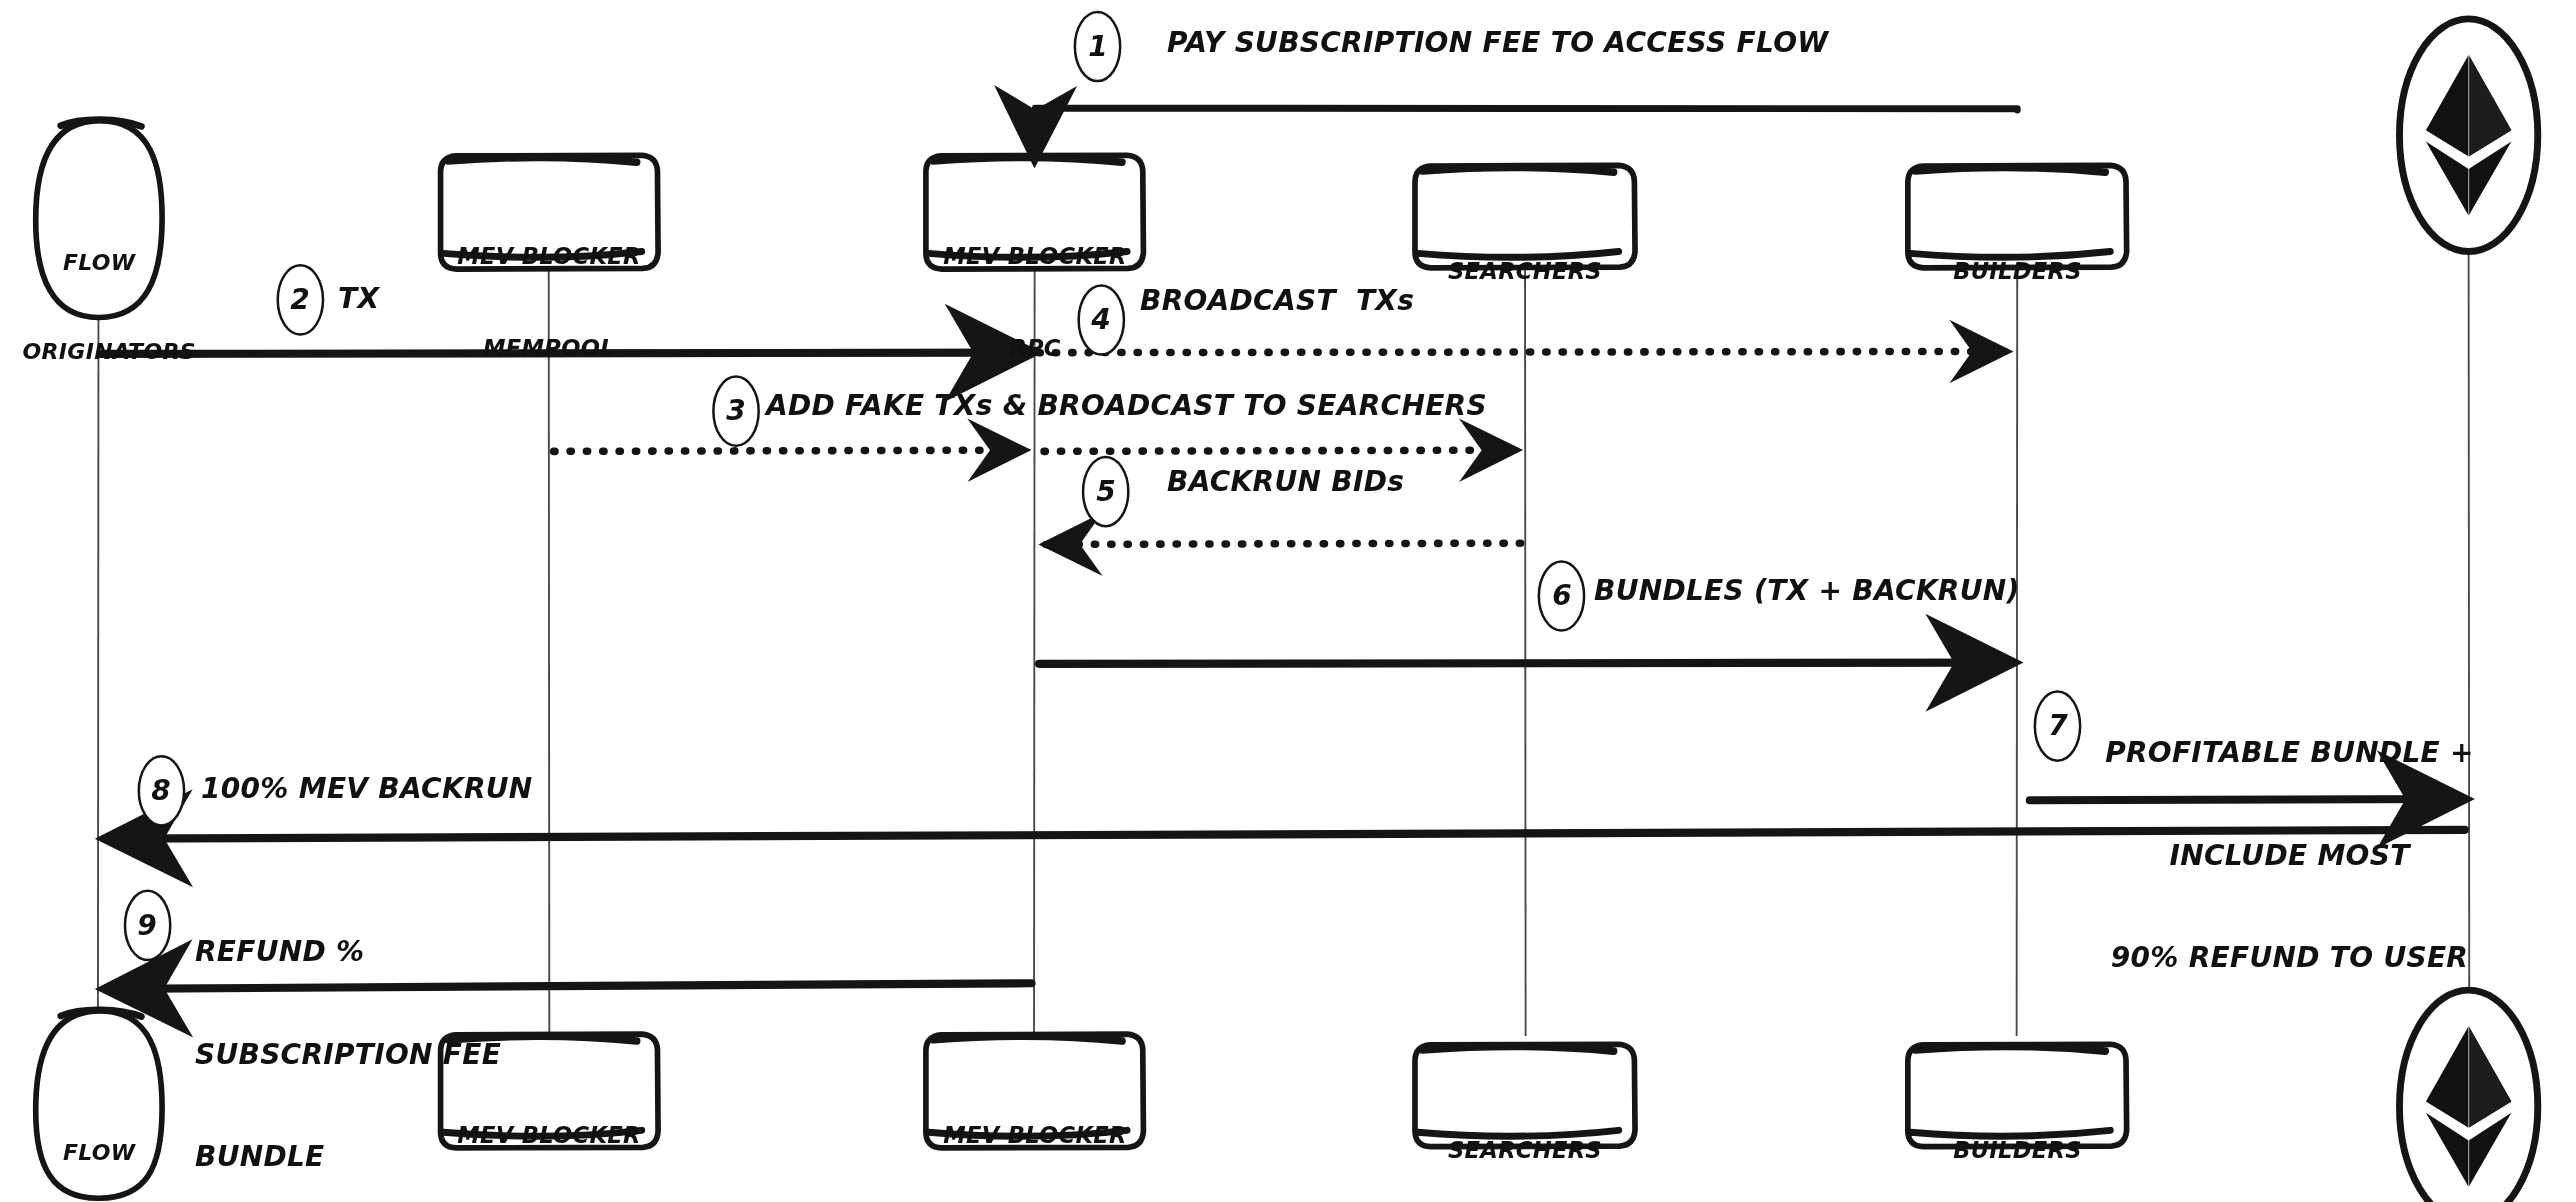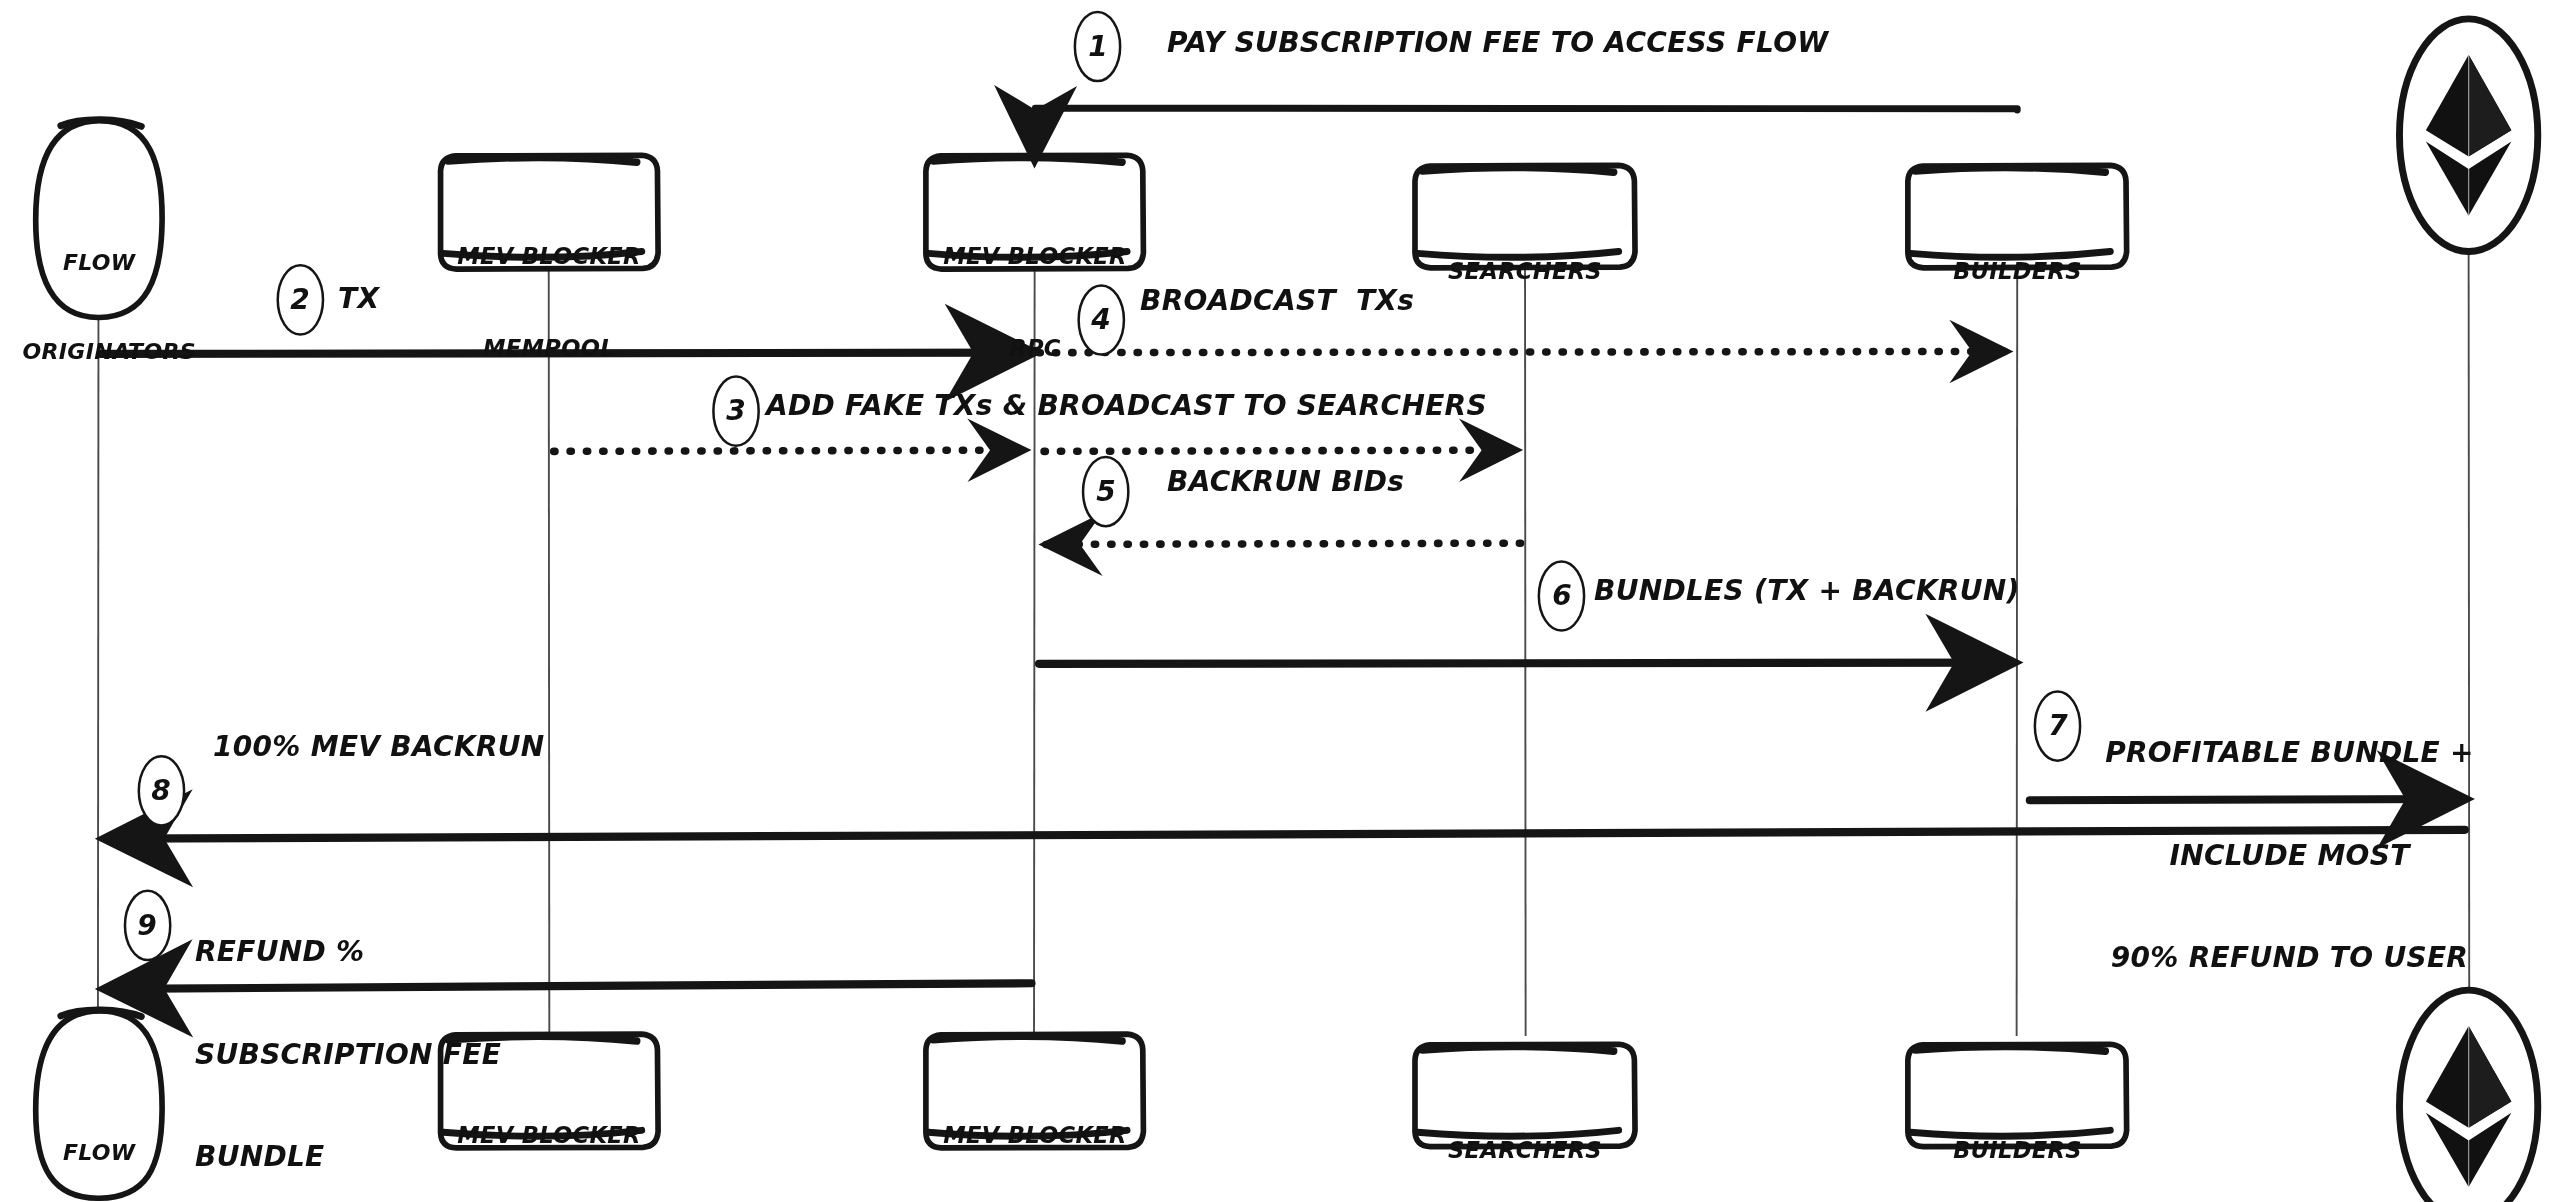--- a/index.html
+++ b/index.html
@@ -236,21 +236,21 @@
   <div class="lbl msg" style="left:1167px;top:457px;margin-top:8px;">BACKRUN BIDs</div>
 
   <div class="lbl msg" style="left:1594px;top:574px;">BUNDLES (TX + BACKRUN)</div>
 
   <div class="lbl msg c" style="left:2082px;top:668px;width:415px;">
     <div>PROFITABLE BUNDLE +</div>
     <div>INCLUDE MOST</div>
     <div>90% REFUND TO USER</div>
   </div>
 
-  <div class="lbl msg" style="left:201px;top:730px;margin-left:12px;">100% MEV BACKRUN</div>
+  <div class="lbl msg" style="left:201px;top:772px;">100% MEV BACKRUN</div>
 
   <div class="lbl msg" style="left:195px;top:867px;">
     <div>REFUND %</div>
     <div>SUBSCRIPTION FEE</div>
     <div>BUNDLE</div>
   </div>
 
 </div>
 
 

